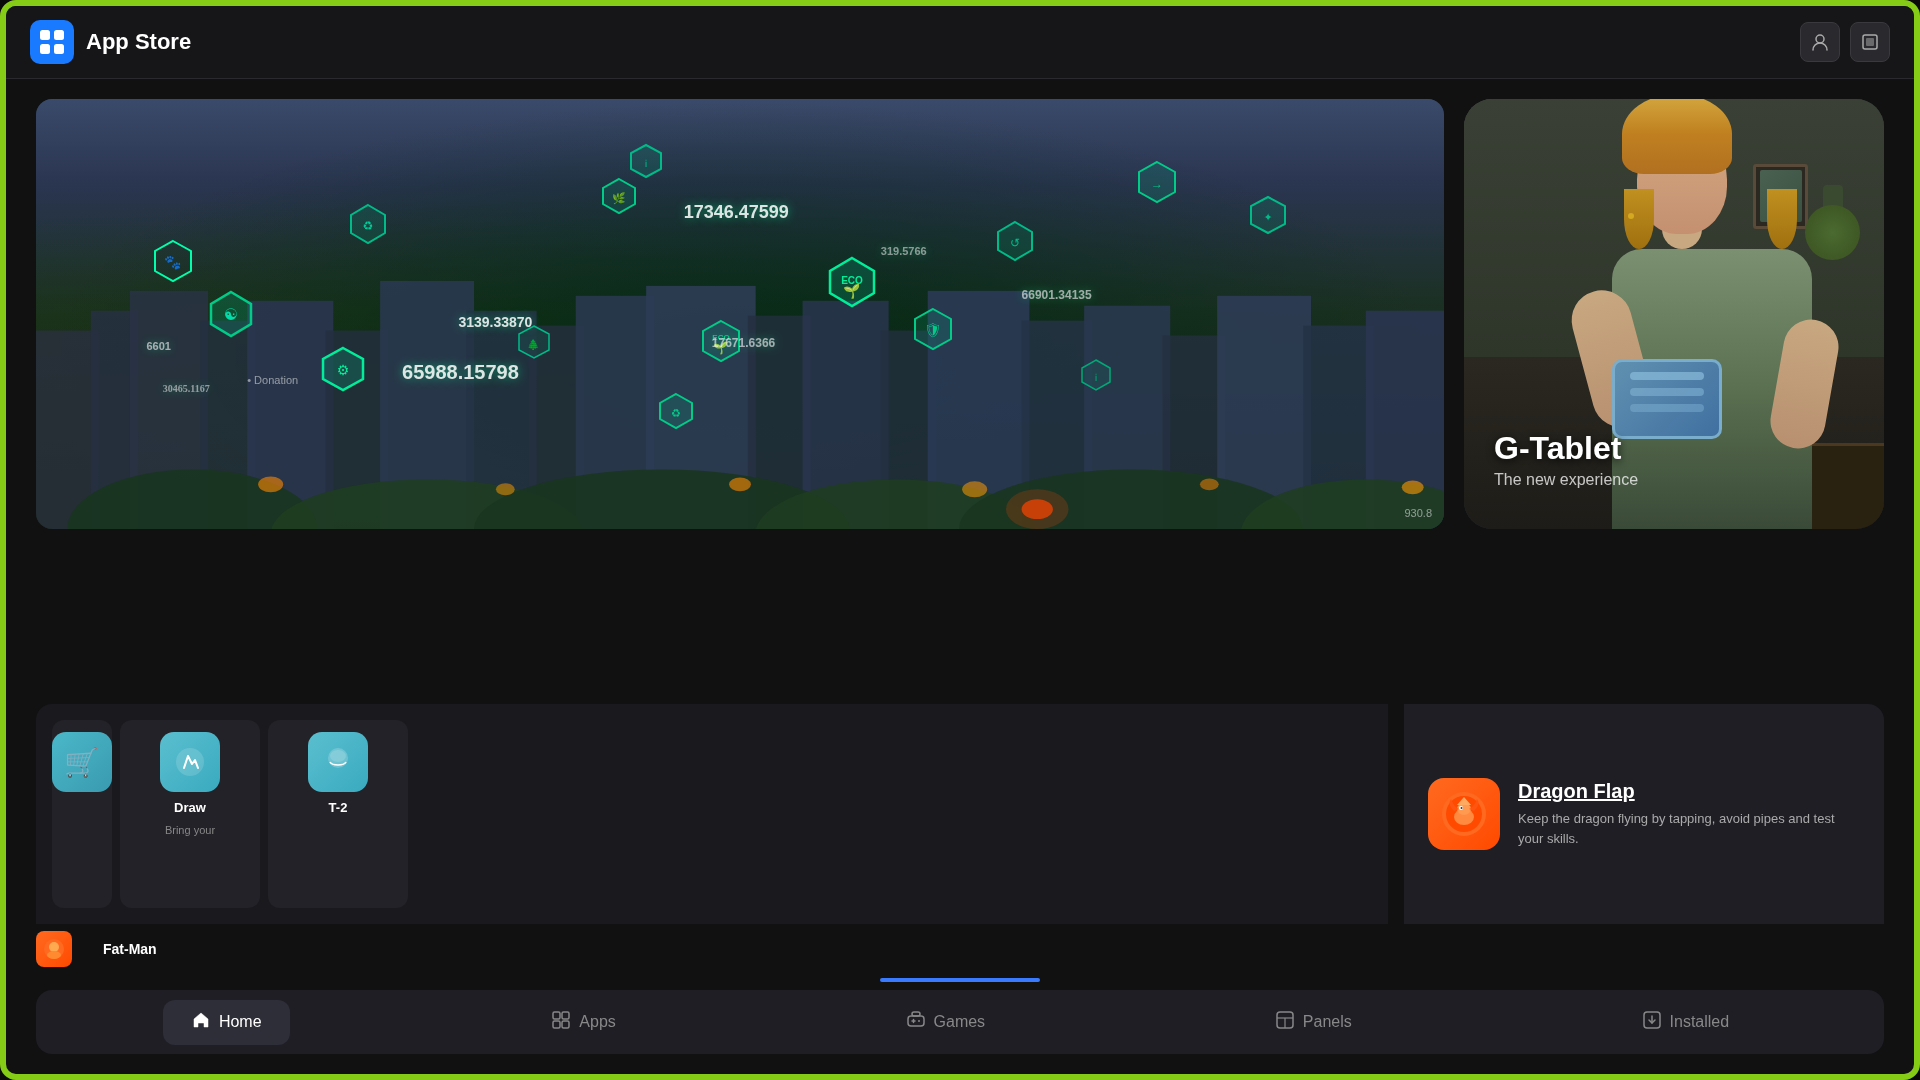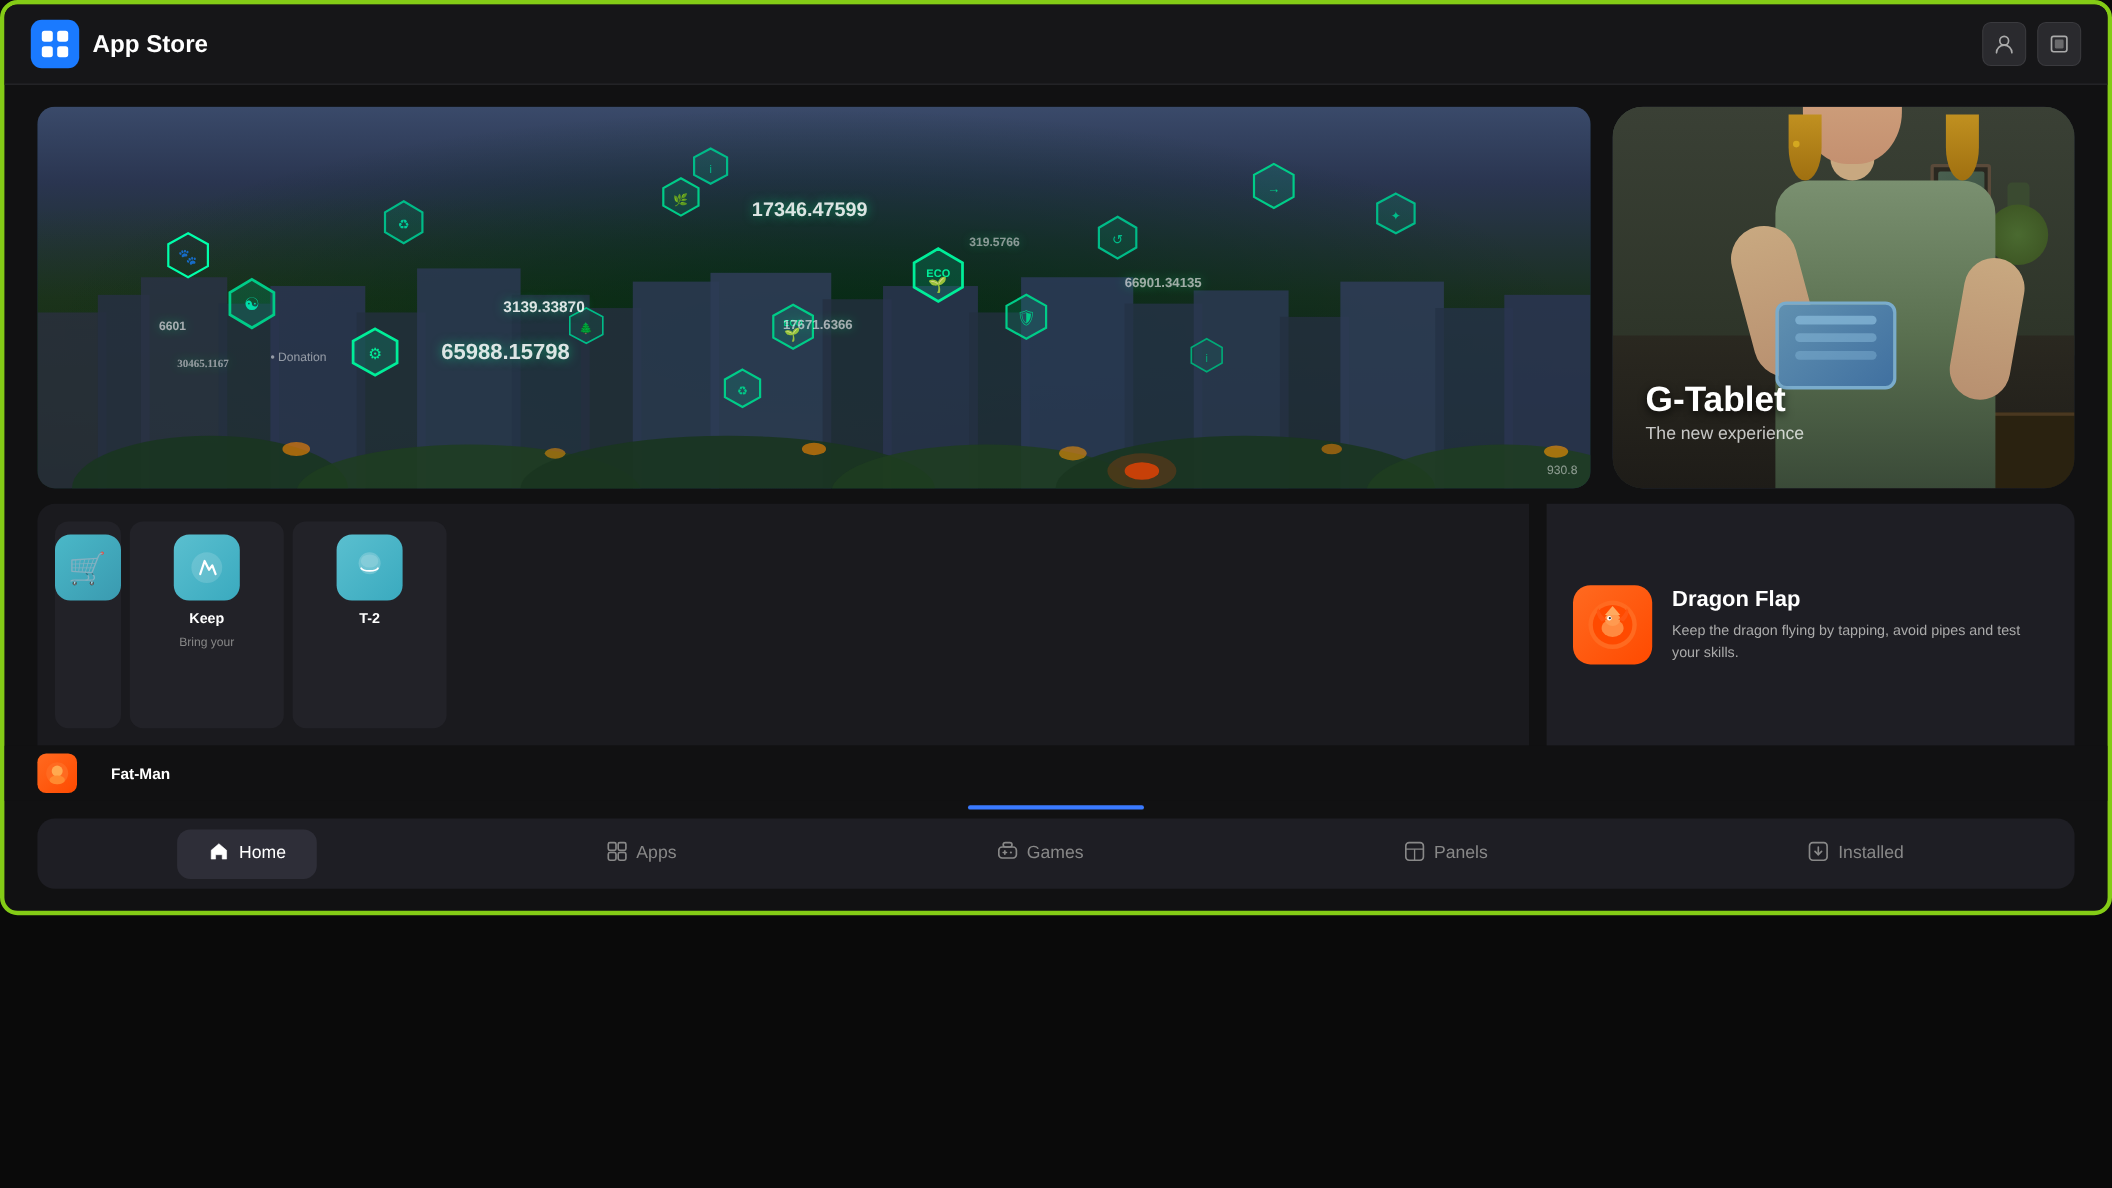--- a/index.html
+++ b/index.html
@@ -7,23 +7,23 @@
       width: 1920px;
       height: 1080px;
       background: #0a0a0a;
       font-family: -apple-system, BlinkMacSystemFont, 'Segoe UI', sans-serif;
       overflow: hidden;
       color: #fff;
     }
 
     .app-window {
       width: 1920px;
-      height: 832px;
+      height: 1080px;
       background: #111112;
-      border: 4px solid #84cc16;
+      border: 6px solid #84cc16;
       border-radius: 16px;
       display: flex;
       flex-direction: column;
       overflow: hidden;
     }
 
     
     .header {
       display: flex;
       align-items: center;
@@ -258,20 +258,21 @@
       justify-content: center;
       font-size: 32px;
     }
     .featured-info {
       flex: 1;
     }
     .featured-name {
       font-size: 20px;
       font-weight: 700;
       color: #fff;
+      text-decoration: underline;
     }
     .featured-desc {
       font-size: 13px;
       color: #aaa;
       margin-top: 6px;
       line-height: 1.5;
     }
 
     
     .bottom-nav-area {
@@ -614,21 +615,21 @@
           <div class="app-icon">🛒</div>
         </div>
 
         <div class="app-card">
           <div class="app-icon draw-icon">
             <svg width="36" height="36" viewBox="0 0 36 36" fill="none">
               <circle cx="18" cy="18" r="14" fill="rgba(255,255,255,0.15)"></circle>
               <path d="M12 24l4-12 4 8 3-4 3 8" stroke="white" stroke-width="2" stroke-linecap="round" stroke-linejoin="round"></path>
             </svg>
           </div>
-          <div class="app-card-name">Keep</div>
+          <div class="app-card-name">Draw</div>
           <div class="app-card-desc">Bring your</div>
         </div>
 
         <div class="app-card">
           <div class="app-icon app2-icon">
             <svg width="36" height="36" viewBox="0 0 36 36" fill="none">
               <circle cx="18" cy="14" r="10" fill="rgba(255,255,255,0.2)"></circle>
               <ellipse cx="18" cy="12" rx="8" ry="6" fill="rgba(255,255,255,0.15)"></ellipse>
               <path d="M10 18c2 4 14 4 16 0" stroke="white" stroke-width="1.5" fill="none"></path>
             </svg>

